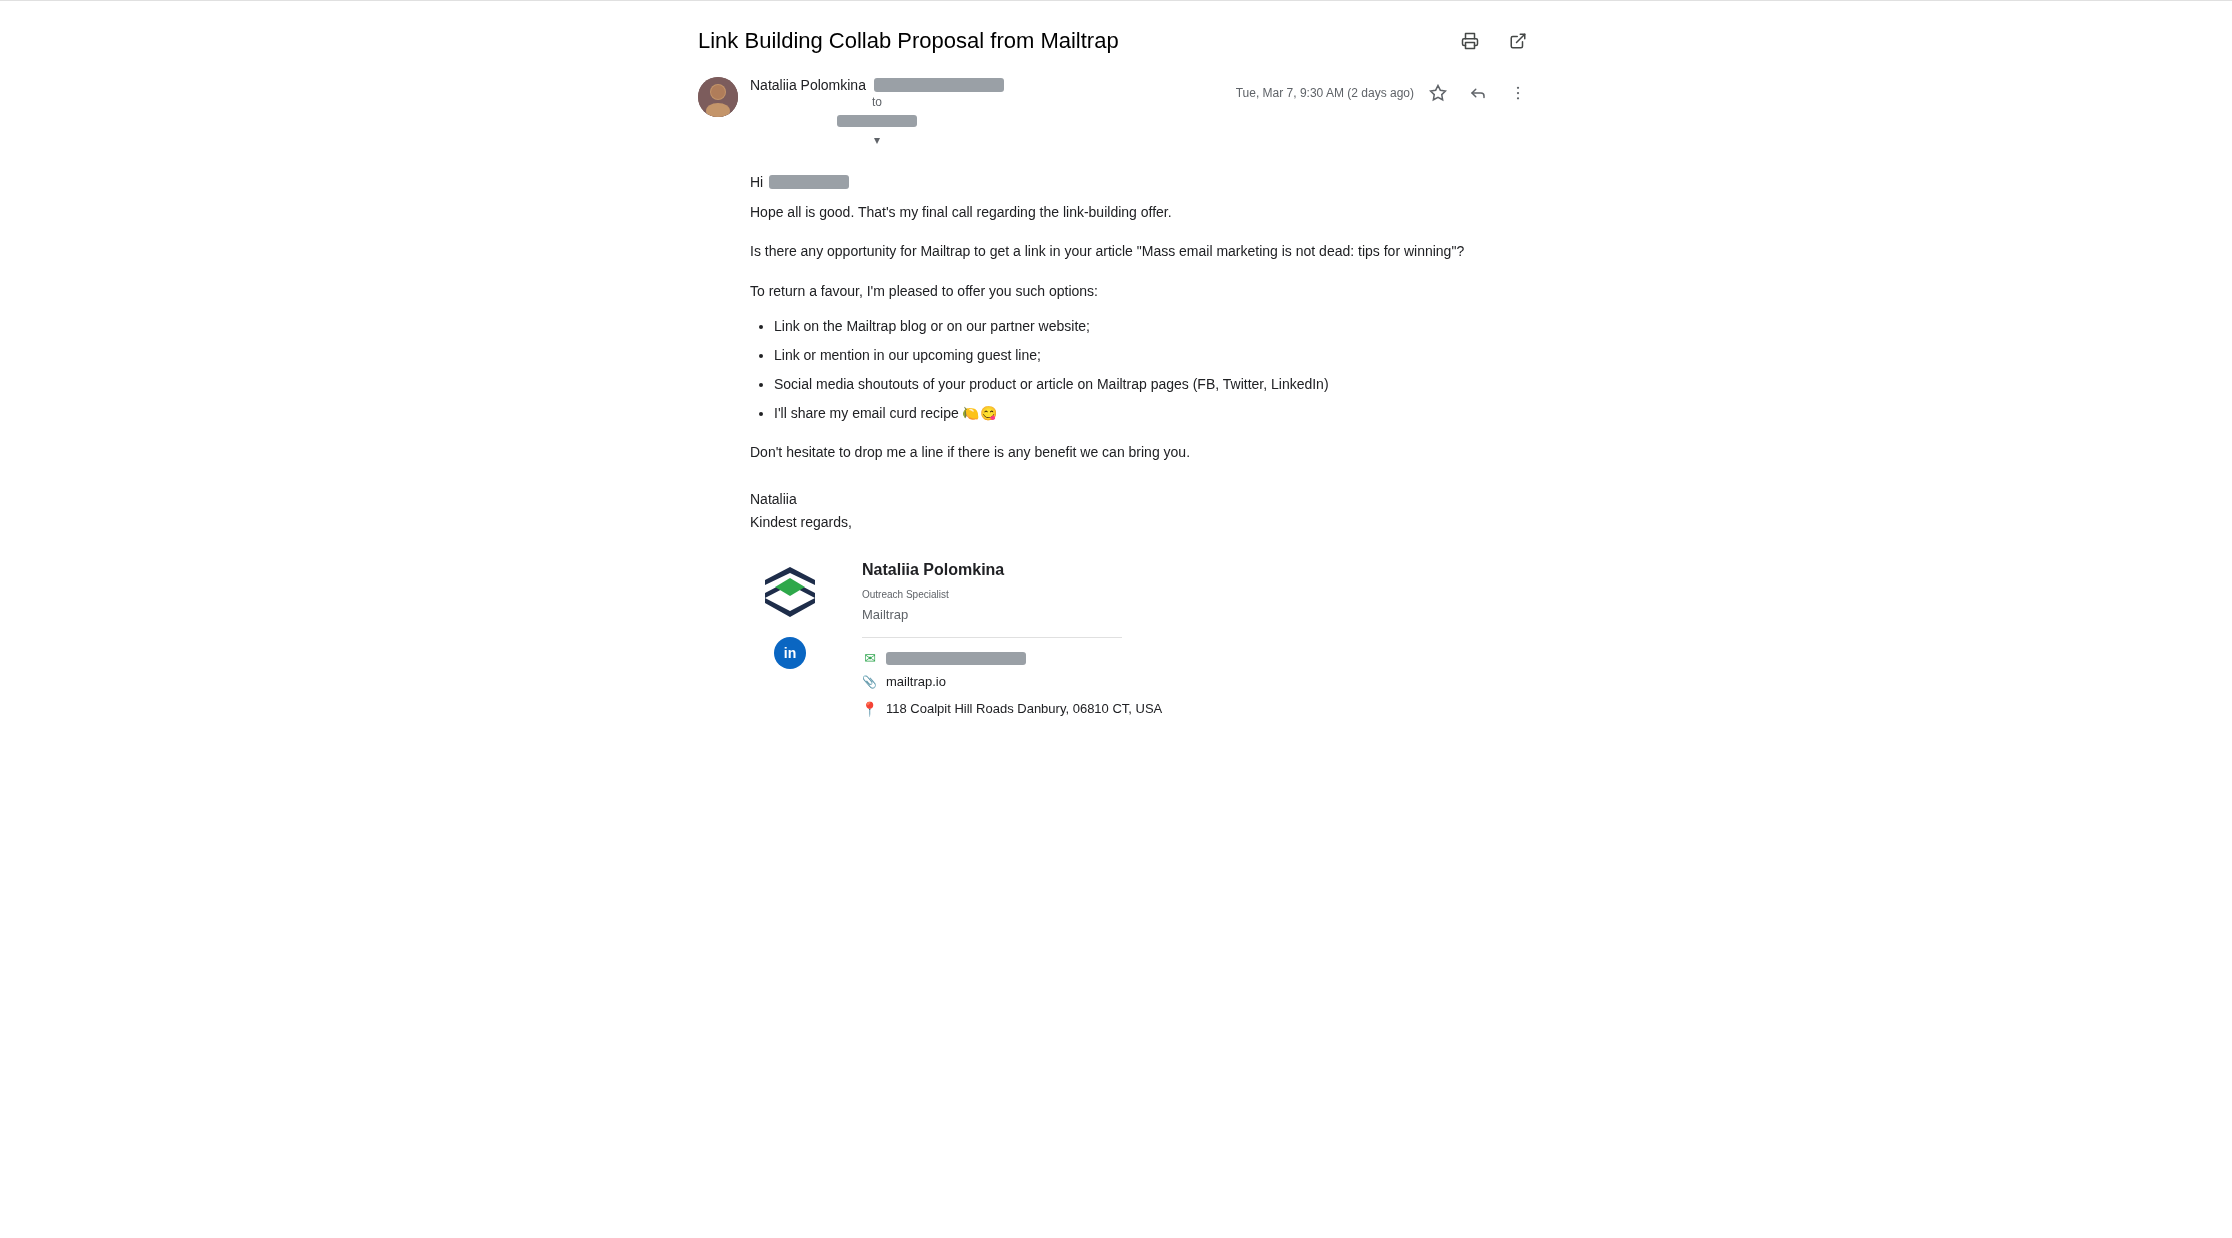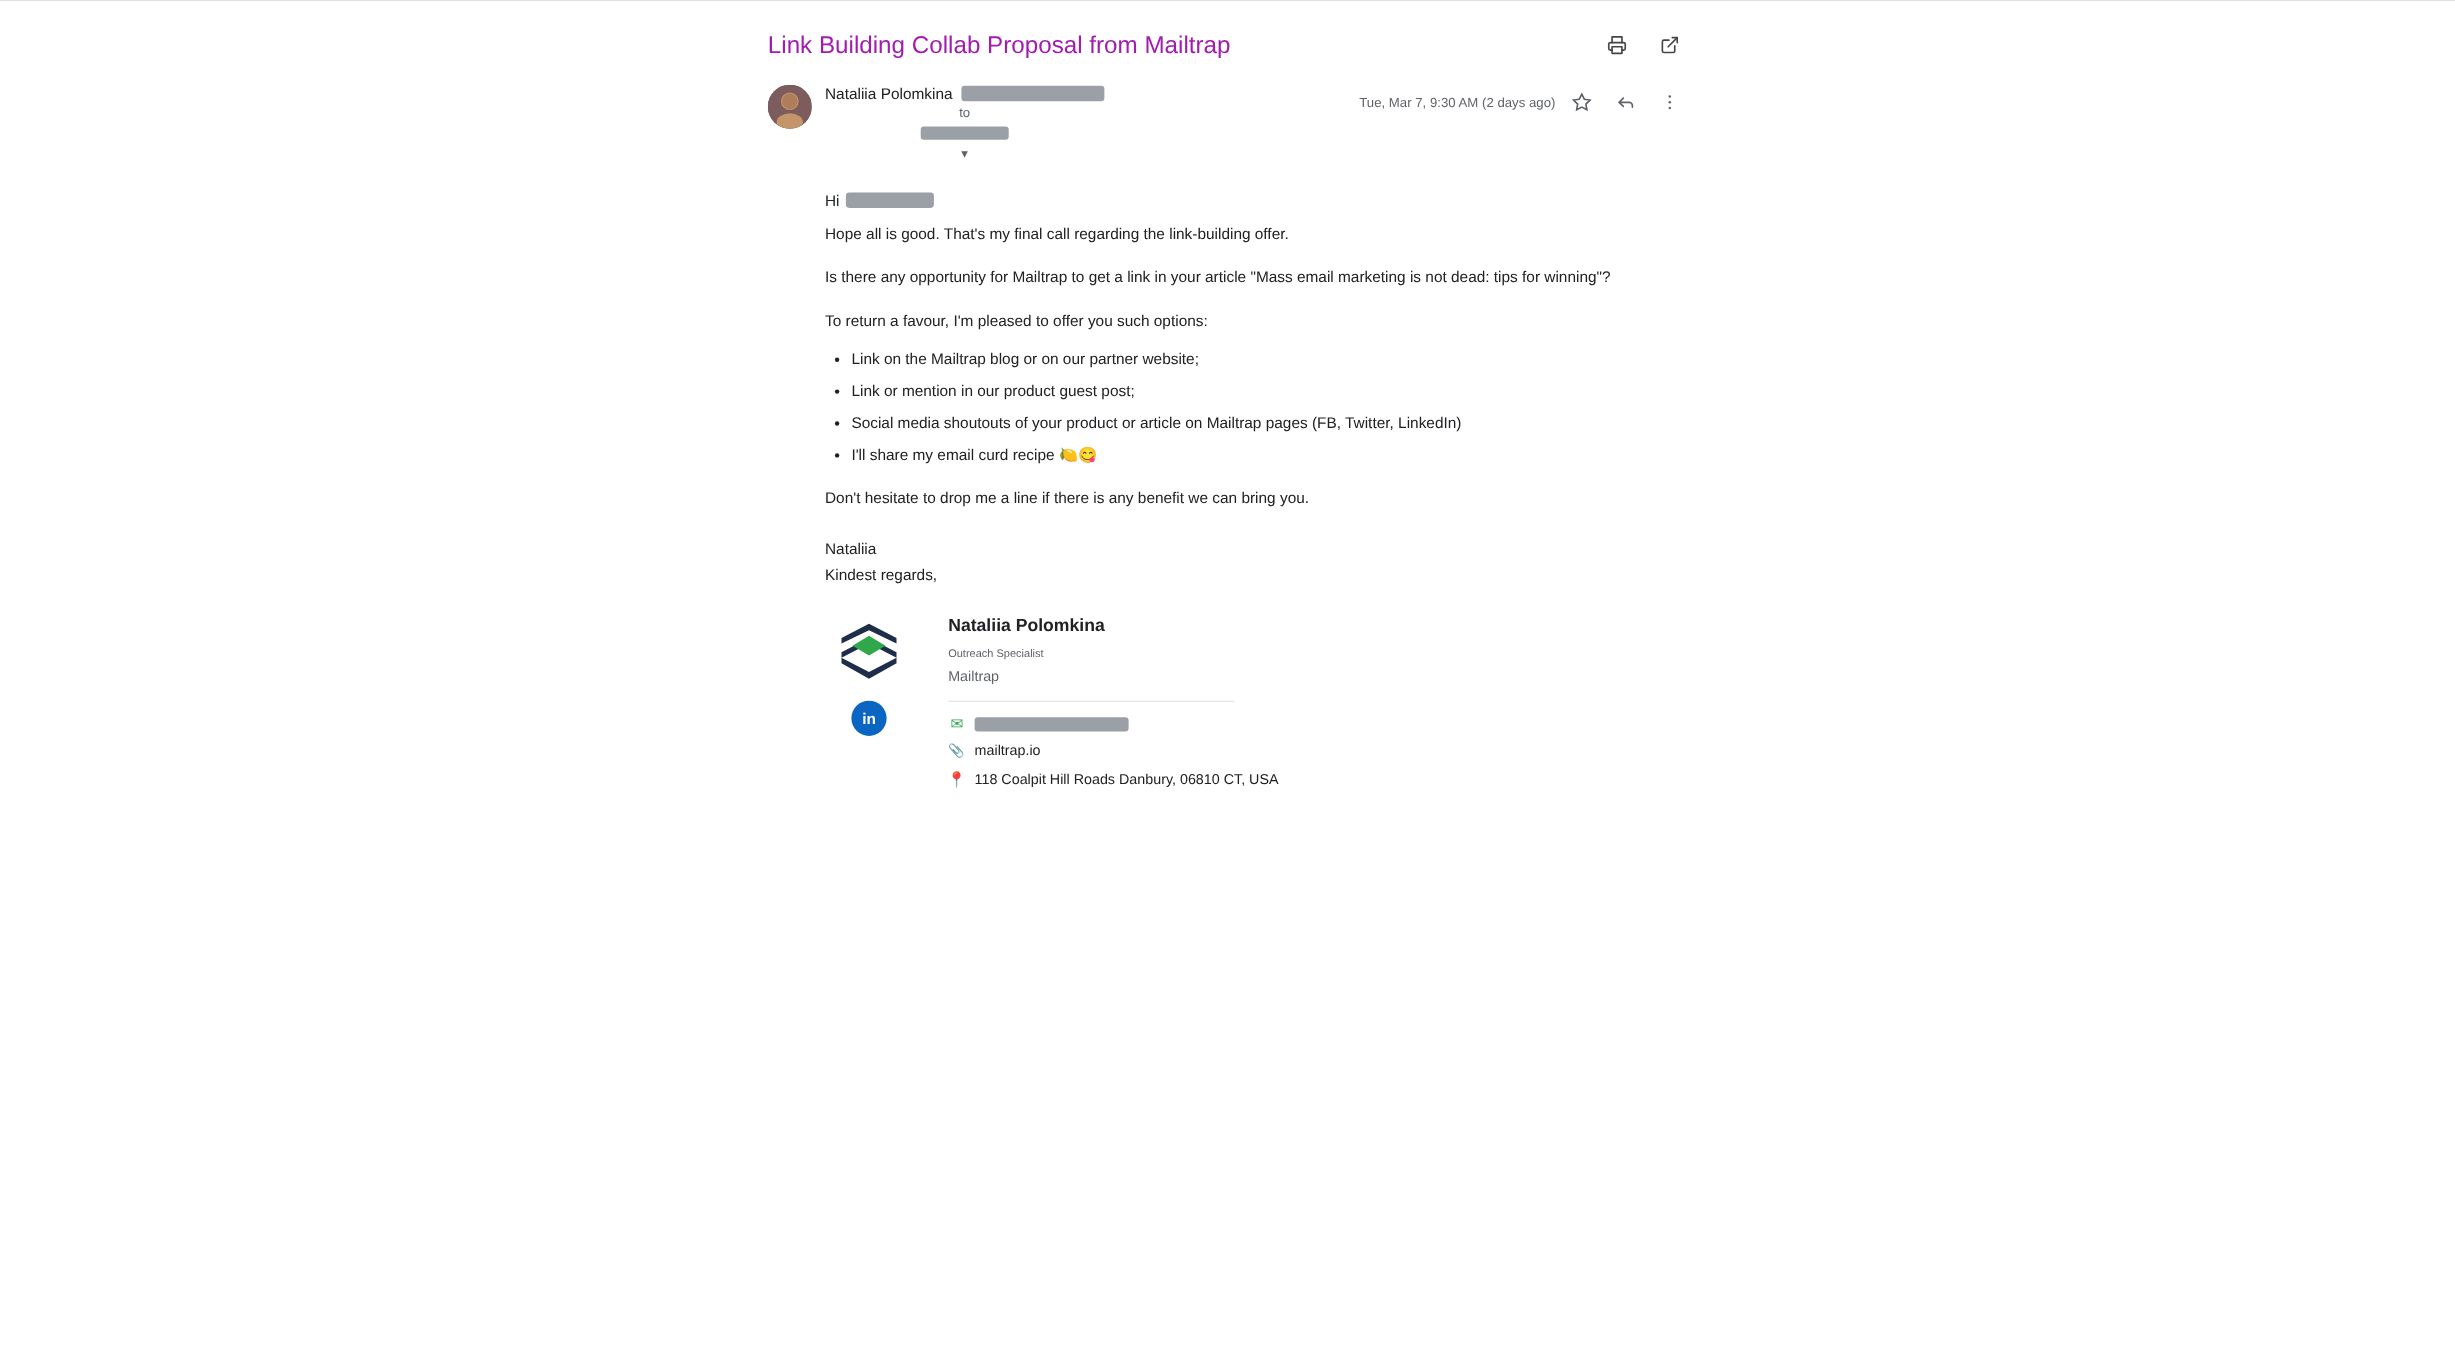--- a/index.html
+++ b/index.html
@@ -16,21 +16,21 @@
     }
     .email-title-bar {
       display: flex;
       align-items: center;
       justify-content: space-between;
       margin-bottom: 20px;
     }
     .email-subject {
       font-size: 22px;
       font-weight: 400;
-      color: #a21caf;
+      color: #000000;
     }
     .title-actions {
       display: flex;
       gap: 16px;
       align-items: center;
     }
     .icon-btn {
       cursor: pointer;
       color: #444746;
       font-size: 18px;
@@ -337,21 +337,21 @@
 
     <p class="para">Hope all is good. That's my final call regarding the link-building offer.</p>
 
     <p class="para">
       <span>Is there any opportunity for Mailtrap to get a link in your article "Mass email marketing is not dead: tips for winning"?</span>
     </p>
     <p class="para" style="margin-bottom:4px;">To return a favour, I'm pleased to offer you such options:</p>
 
     <ul class="bullet-list">
       <li>Link on the Mailtrap blog or on our partner website;</li>
-      <li>Link or mention in our product guest post;</li>
+      <li>Link or mention in our upcoming guest line;</li>
       <li>Social media shoutouts of your product or article on Mailtrap pages (FB, Twitter, LinkedIn)</li>
       <li>I'll share my email curd recipe 🍋😋</li>
     </ul>
 
     <p class="para" style="margin-top:16px;">Don't hesitate to drop me a line if there is any benefit we can bring you.</p>
 
     <div class="closing">
       <p>Nataliia</p>
       <p>Kindest regards,</p>
     </div>

